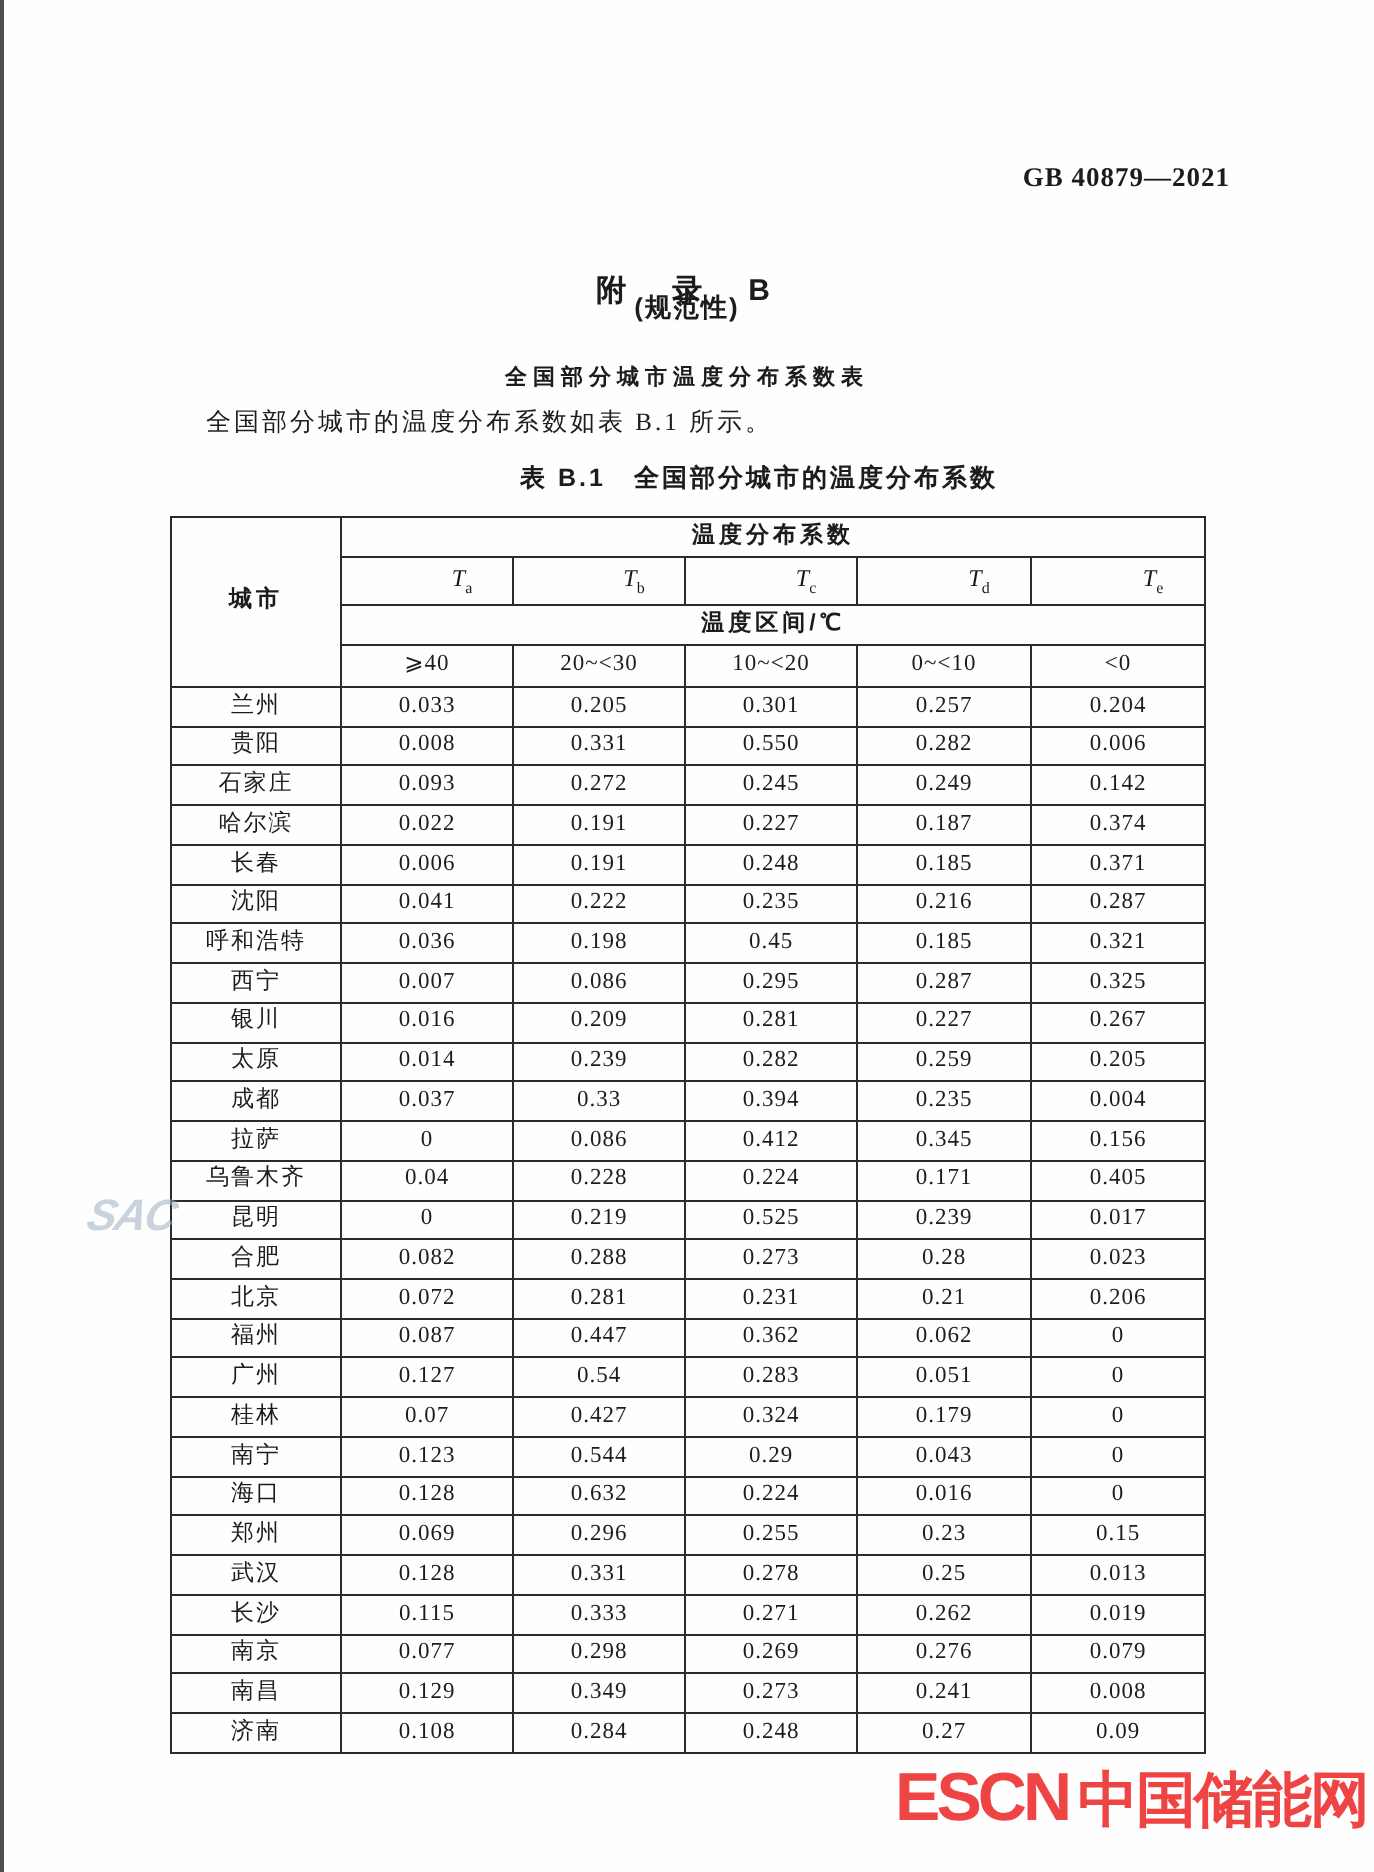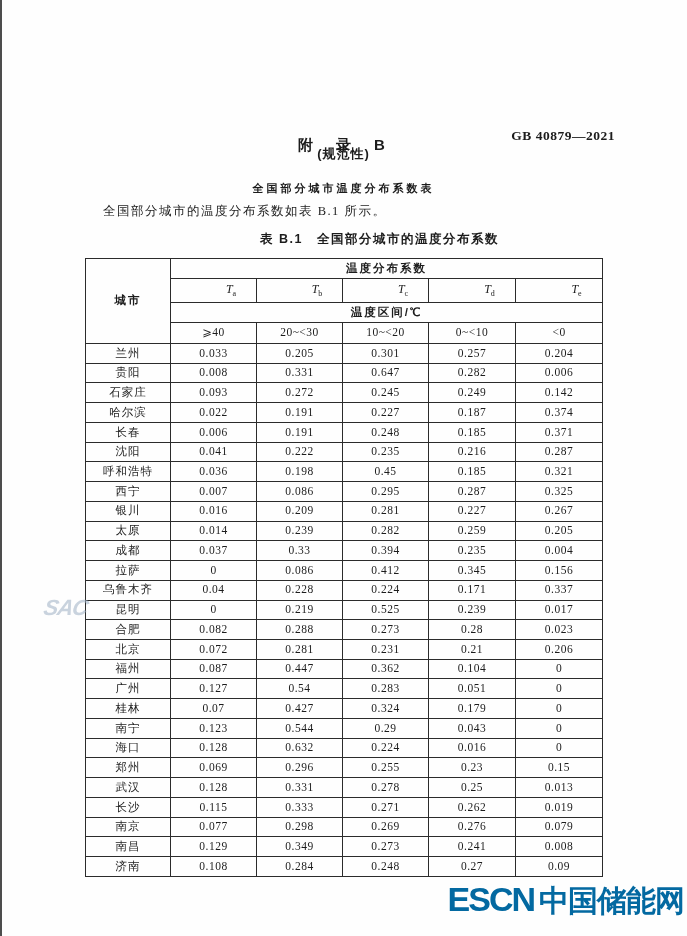--- a/index.html
+++ b/index.html
@@ -3,21 +3,21 @@
 <meta charset="utf-8">
 <style>
   html,body{margin:0;padding:0;}
   body{
     width:687px;height:936px;position:relative;background:#fefefe;
     font-family:"Liberation Serif", serif;color:#1c1c1c;overflow:hidden;
   }
   .edge-line{position:absolute;left:0;top:0;width:2px;height:936px;background:#4d4d4d;}
   .doc-number{
     position:absolute;top:81px;right:72px;font-size:13.5px;font-weight:bold;
-    letter-spacing:0.5px;font-family:"Liberation Serif", serif;margin-top:47px;
+    letter-spacing:0.5px;font-family:"Liberation Serif", serif;
   }
   .title-block{position:absolute;left:0;top:0;width:687px;text-align:center;}
   .title-1{position:absolute;top:136px;width:100%;font-size:15px;font-weight:bold;
     font-family:"Liberation Sans", sans-serif;letter-spacing:4px;}
   .title-2{position:absolute;top:145px;width:100%;font-size:13px;font-weight:bold;
     font-family:"Liberation Sans", sans-serif;letter-spacing:1px;}
   .title-3{position:absolute;top:181px;width:100%;font-size:11px;font-weight:bold;
     font-family:"Liberation Sans", sans-serif;letter-spacing:3px;}
   .intro{position:absolute;left:103px;top:203px;font-size:12.5px;letter-spacing:1.5px;}
   .caption{position:absolute;top:231px;width:687px;text-align:center;
@@ -105,21 +105,21 @@
         <td class="val-cell">0.033</td>
         <td class="val-cell">0.205</td>
         <td class="val-cell">0.301</td>
         <td class="val-cell">0.257</td>
         <td class="val-cell">0.204</td>
       </tr>
       <tr>
         <td class="city-cell">贵阳</td>
         <td class="val-cell">0.008</td>
         <td class="val-cell">0.331</td>
-        <td class="val-cell">0.647</td>
+        <td class="val-cell">0.550</td>
         <td class="val-cell">0.282</td>
         <td class="val-cell">0.006</td>
       </tr>
       <tr>
         <td class="city-cell">石家庄</td>
         <td class="val-cell">0.093</td>
         <td class="val-cell">0.272</td>
         <td class="val-cell">0.245</td>
         <td class="val-cell">0.249</td>
         <td class="val-cell">0.142</td>
@@ -195,21 +195,21 @@
         <td class="val-cell">0.412</td>
         <td class="val-cell">0.345</td>
         <td class="val-cell">0.156</td>
       </tr>
       <tr>
         <td class="city-cell">乌鲁木齐</td>
         <td class="val-cell">0.04</td>
         <td class="val-cell">0.228</td>
         <td class="val-cell">0.224</td>
         <td class="val-cell">0.171</td>
-        <td class="val-cell">0.337</td>
+        <td class="val-cell">0.405</td>
       </tr>
       <tr>
         <td class="city-cell">昆明</td>
         <td class="val-cell">0</td>
         <td class="val-cell">0.219</td>
         <td class="val-cell">0.525</td>
         <td class="val-cell">0.239</td>
         <td class="val-cell">0.017</td>
       </tr>
       <tr>
@@ -226,21 +226,21 @@
         <td class="val-cell">0.281</td>
         <td class="val-cell">0.231</td>
         <td class="val-cell">0.21</td>
         <td class="val-cell">0.206</td>
       </tr>
       <tr>
         <td class="city-cell">福州</td>
         <td class="val-cell">0.087</td>
         <td class="val-cell">0.447</td>
         <td class="val-cell">0.362</td>
-        <td class="val-cell">0.104</td>
+        <td class="val-cell">0.062</td>
         <td class="val-cell">0</td>
       </tr>
       <tr>
         <td class="city-cell">广州</td>
         <td class="val-cell">0.127</td>
         <td class="val-cell">0.54</td>
         <td class="val-cell">0.283</td>
         <td class="val-cell">0.051</td>
         <td class="val-cell">0</td>
       </tr>
@@ -314,15 +314,15 @@
         <td class="val-cell">0.284</td>
         <td class="val-cell">0.248</td>
         <td class="val-cell">0.27</td>
         <td class="val-cell">0.09</td>
       </tr>
     </tbody>
 </table>
 
 <div class="sac-mark">SAC</div>
 
-<div class="escn" style="color: #0369a1;">
+<div class="escn" style="color: #ef4444;">
   <span class="escn-latin">ESCN</span><span class="escn-cn">中国储能网</span>
 </div>
 
 </body></html>

